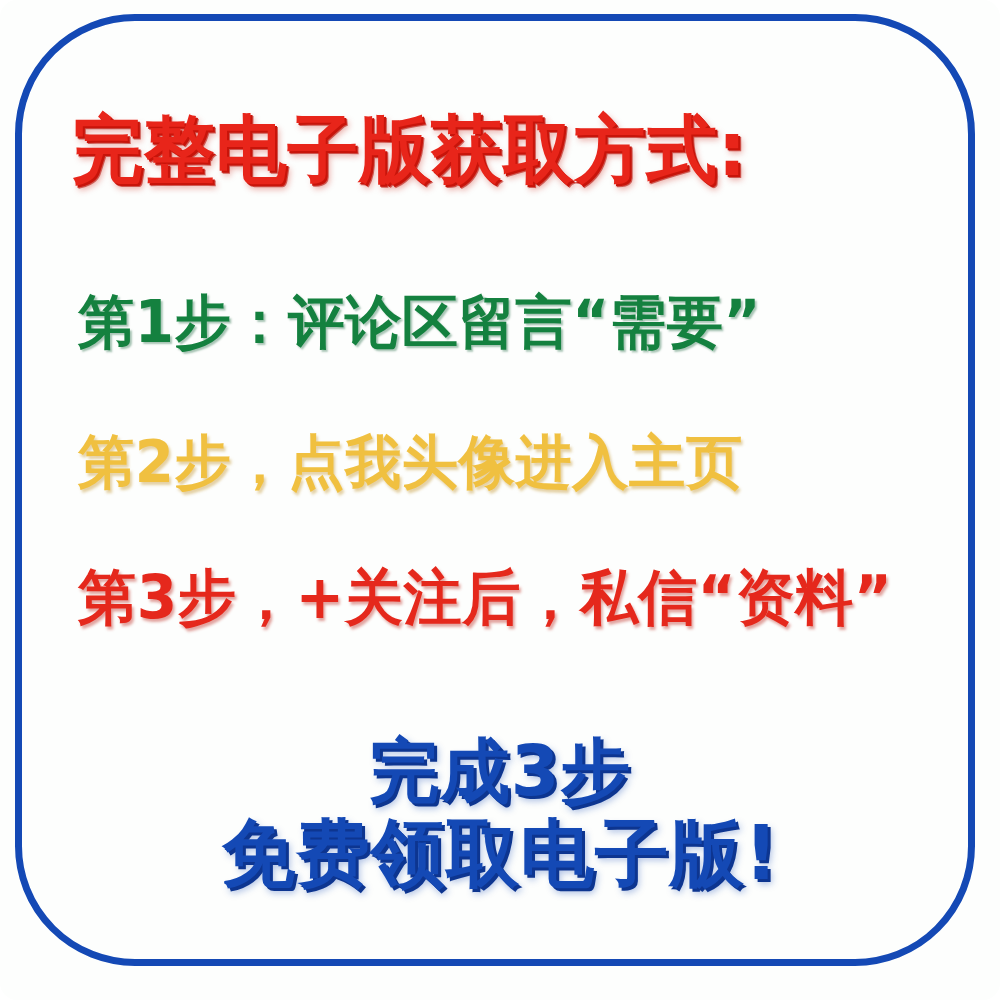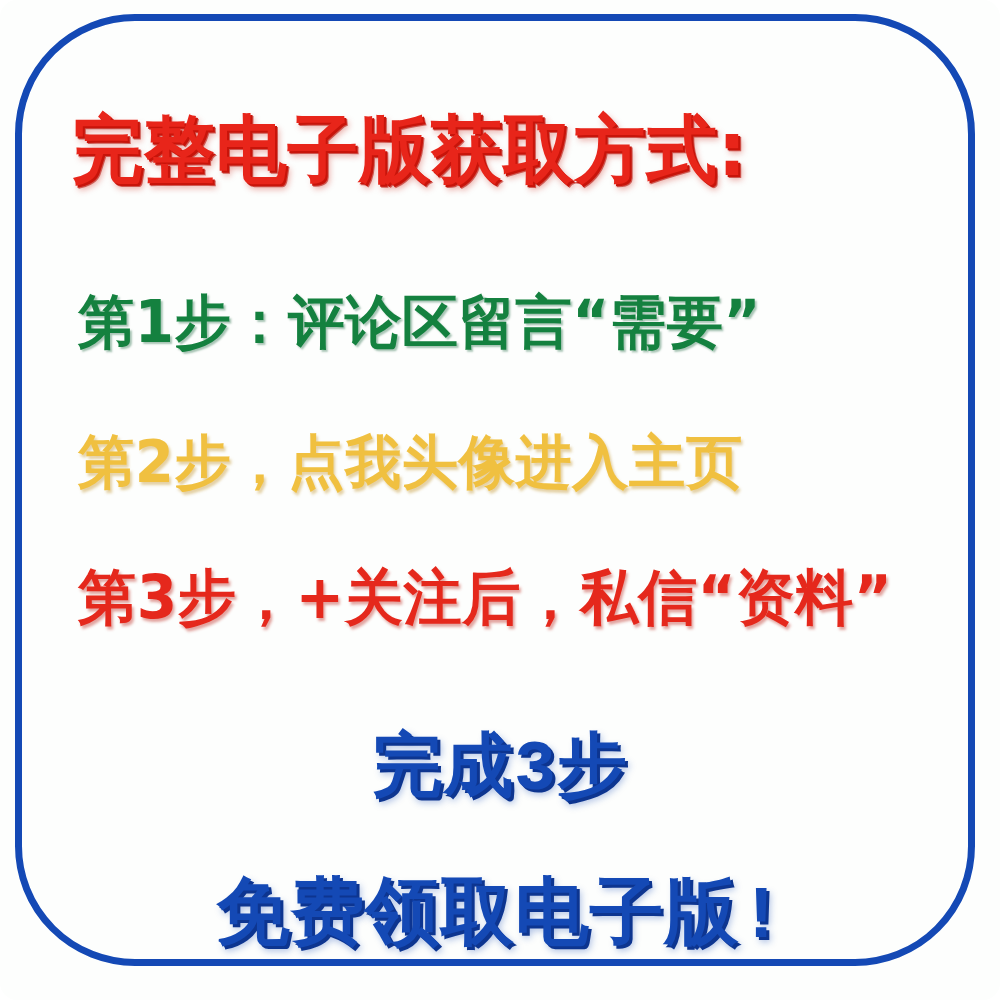--- a/index.html
+++ b/index.html
@@ -87,24 +87,23 @@
   .cta {
     position: absolute;
     width: 100%;
     left: 0;
     text-align: center;
     color: #1449b5;
     font-size: 70px;
     text-shadow:
        3px 3px 0 #0d3590,
        4px 5px 7px rgba(20,73,181,0.35);
-    font-family: Liberation Mono, monospace;
   }
   .cta-1 { top: 736px; }
-  .cta-2 { top: 880px; font-size: 74px; }
+  .cta-2 { top: 816px; font-size: 74px; }
 </style>
 </head>
 <body>
 
 <div id="card-root">
 
   <div class="frame"></div>
 
   <div class="cjk title-line">完整电子版获取方式:</div>
 

